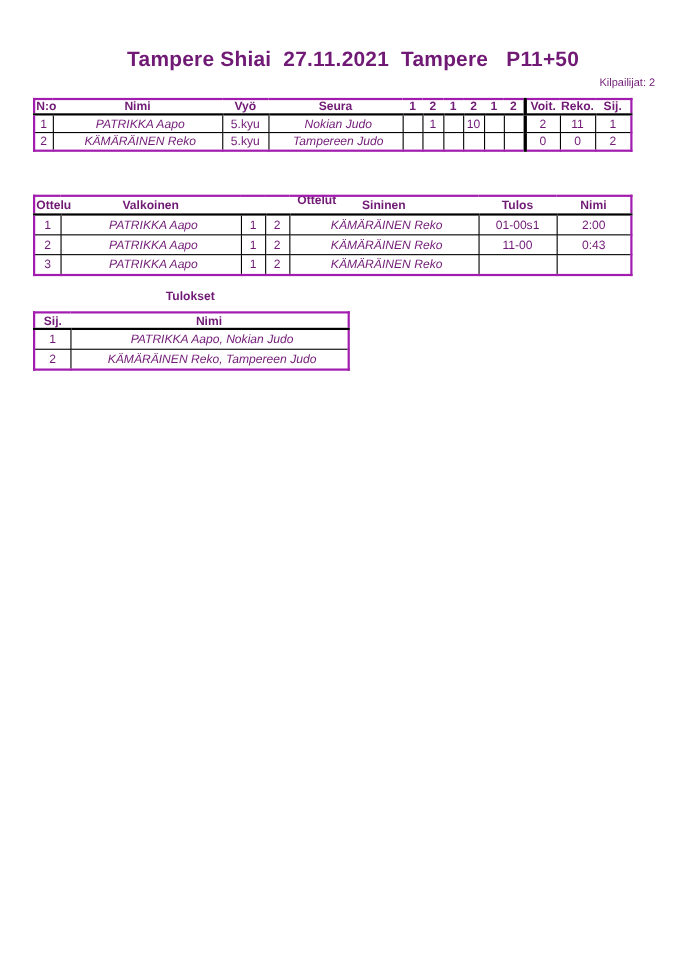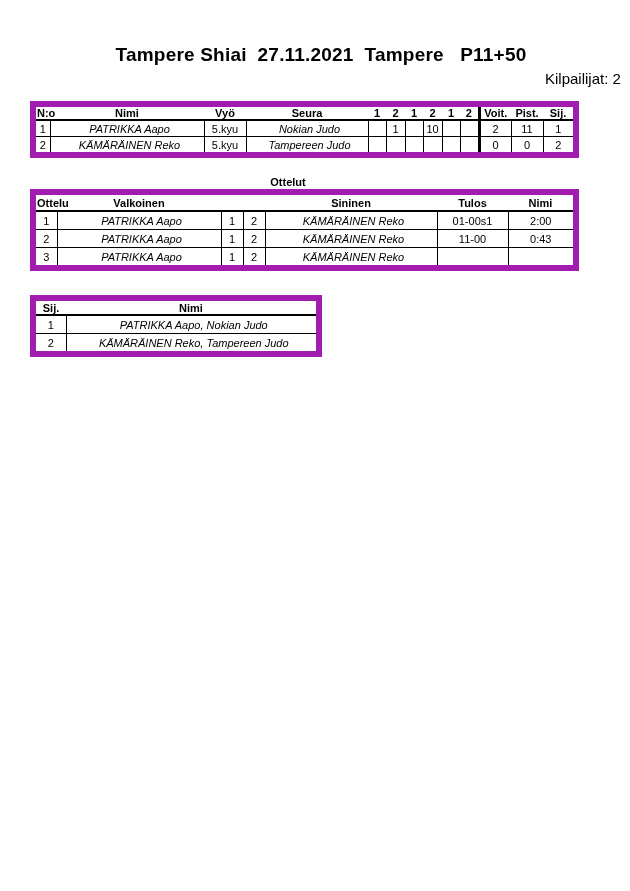--- a/index.html
+++ b/index.html
@@ -1,26 +1,26 @@
 <!DOCTYPE html>
 <html><head>
 <meta charset="utf-8">
 <style>
   html,body{margin:0;padding:0;background:#fff;}
   .page{position:relative;width:630px;height:891px;background:#ffffff;
-        font-family:"Liberation Sans",sans-serif;color:#000000;overflow:hidden;}
+        font-family:"Liberation Sans",sans-serif;color:#701a75;overflow:hidden;}
   .main-title{position:absolute;top:44px;left:12px;width:618px;text-align:center;
         font-size:19px;font-weight:bold;white-space:pre;letter-spacing:.2px;}
   .sec-title{position:absolute;font-size:11px;font-weight:bold;text-align:center;}
   .kilp{top:66px;left:30px;width:466px;}
   .ott{top:176px;left:30px;width:516px;}
   .tul{top:264px;left:30px;width:286px;}
-  .count{position:absolute;top:70px;left:545px;font-size:15px;}
+  .count{position:absolute;top:70px;left:545px;font-size:10px;}
   table.t{position:absolute;left:30px;border-collapse:collapse;table-layout:fixed;
-        border:6px solid #a21caf;font-size:11px;margin-top:12px;}
+        border:2px solid #a21caf;font-size:11px;}
   .t1{top:89px;width:543px;}
   .t2{top:177px;width:543px;}
   .t3{top:283px;width:286px;}
   .t th{border:none;border-bottom:2px solid #000;font-size:11px;font-weight:bold;
         padding:0;text-align:center;white-space:nowrap;}
   .t td{border:1px solid #000;padding:0;text-align:center;white-space:nowrap;
         vertical-align:middle;overflow:hidden;}
   .t td.txt{text-align:center;padding-left:5px;font-style:italic;}
   .t th.al{text-align:left;padding-left:1px;}
   .thickr{border-right:3px solid #000 !important;}
@@ -59,21 +59,21 @@
         <th>Nimi</th>
         <th>Vyö</th>
         <th>Seura</th>
         <th>1</th>
         <th>2</th>
         <th>1</th>
         <th>2</th>
         <th>1</th>
         <th class="thickr">2</th>
         <th>Voit.</th>
-        <th>Pist.</th>
+        <th>Reko.</th>
         <th>Sij.</th>
       </tr>
     </thead>
     <tbody>
       <tr>
         <td>1</td>
         <td class="txt">PATRIKKA Aapo</td>
         <td>5.kyu</td>
         <td class="txt">Nokian Judo</td>
         <td></td>
@@ -151,20 +151,21 @@
         <td class="txt">PATRIKKA Aapo</td>
         <td>1</td>
         <td>2</td>
         <td class="txt">KÄMÄRÄINEN Reko</td>
         <td></td>
         <td></td>
       </tr>
     </tbody>
   </table>
 
+  <div class="sec-title tul">Tulokset</div>
 
   <table class="t t3">
     <colgroup>
       <col style="width:33px">
         <col style="width:253px">
     </colgroup>
     <thead>
       <tr>
         <th>Sij.</th>
         <th>Nimi</th>

